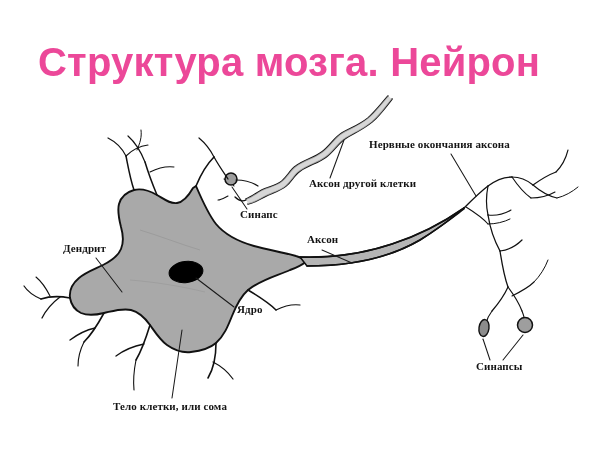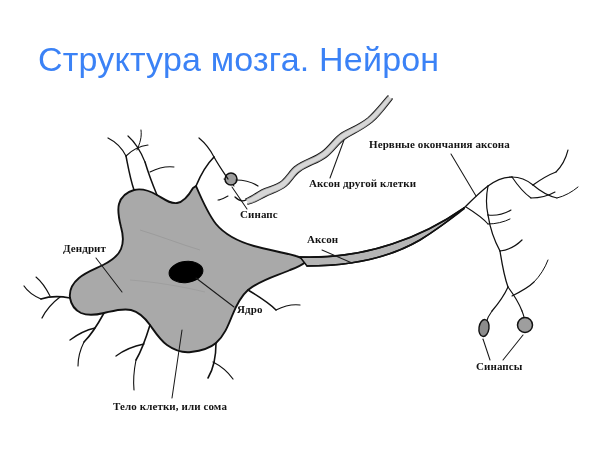--- a/index.html
+++ b/index.html
@@ -19,24 +19,24 @@
     position: relative;
     width: 600px;
     height: 450px;
     background: #ffffff;
   }
   #slide-title {
     position: absolute;
     left: 38px;
     top: 40px;
     font-family: "Liberation Sans", "DejaVu Sans", sans-serif;
-    font-size: 34px;
-    font-weight: 400;
+    font-size: 40px;
+    font-weight: 700;
     letter-spacing: 0.2px;
-    color: #3b82f6;
+    color: #ec4899;
     white-space: nowrap;
   }
   #figure {
     position: absolute;
     left: 0;
     top: 0;
     width: 600px;
     height: 450px;
   }
   .fig-label {

